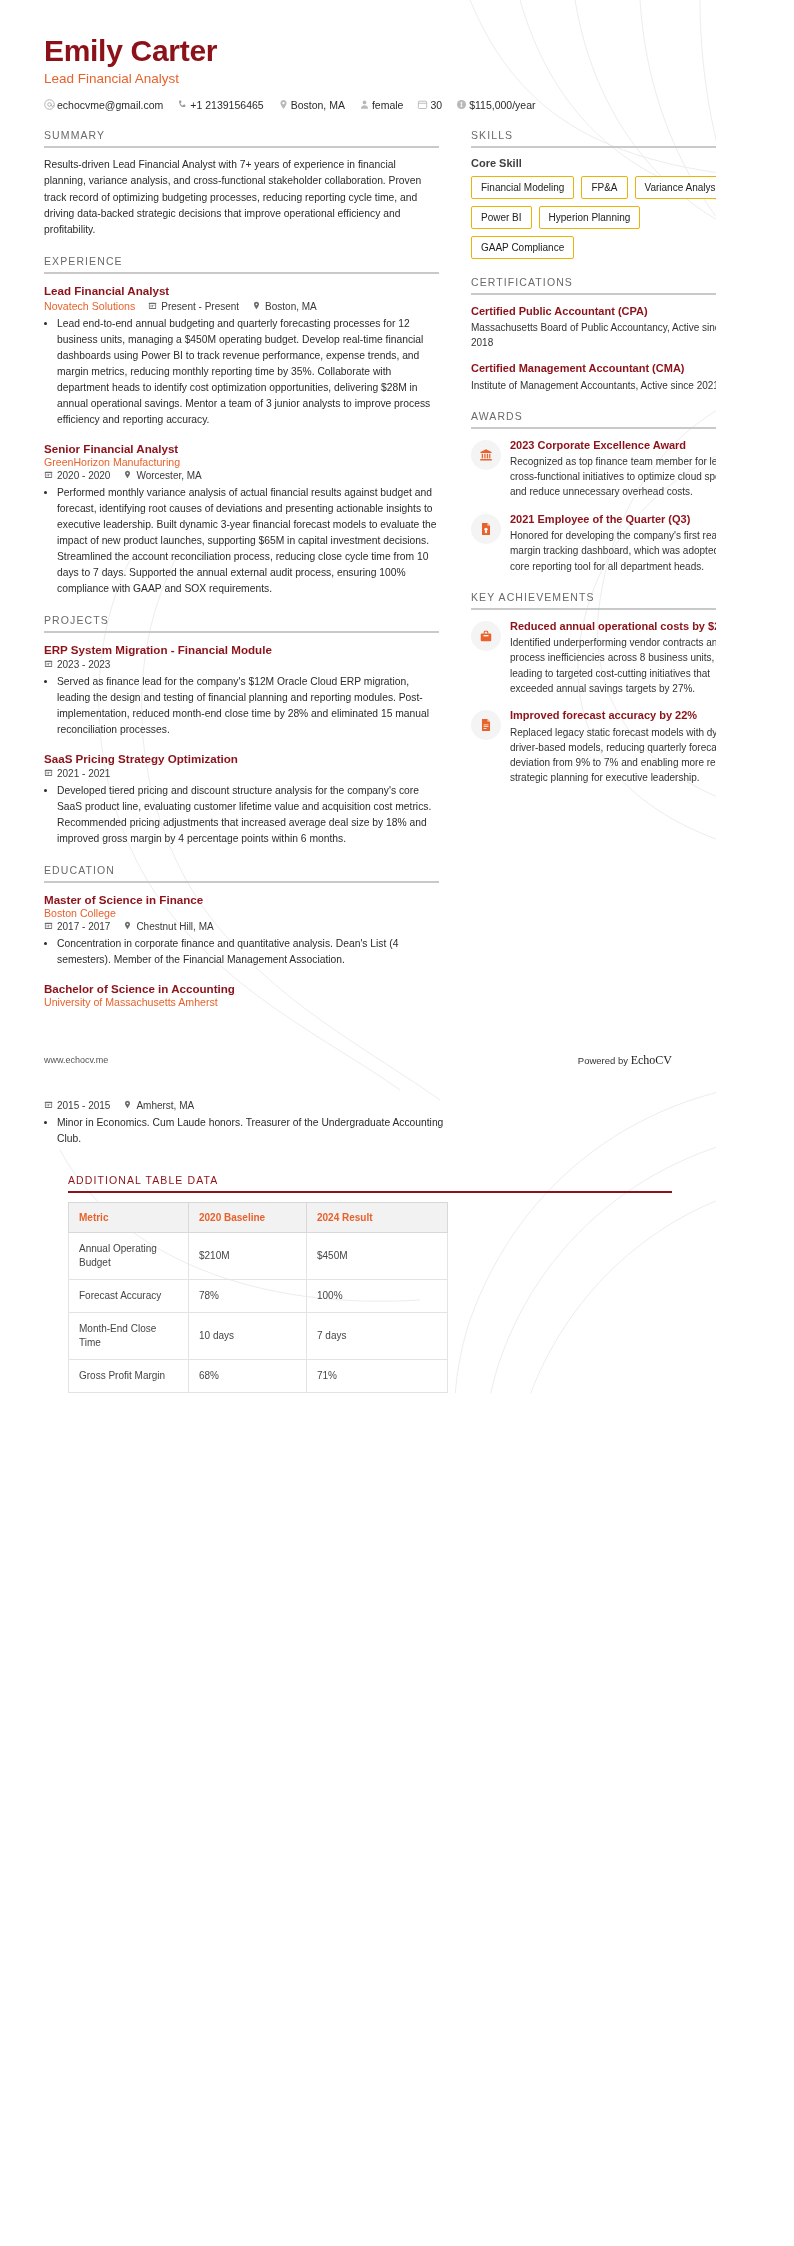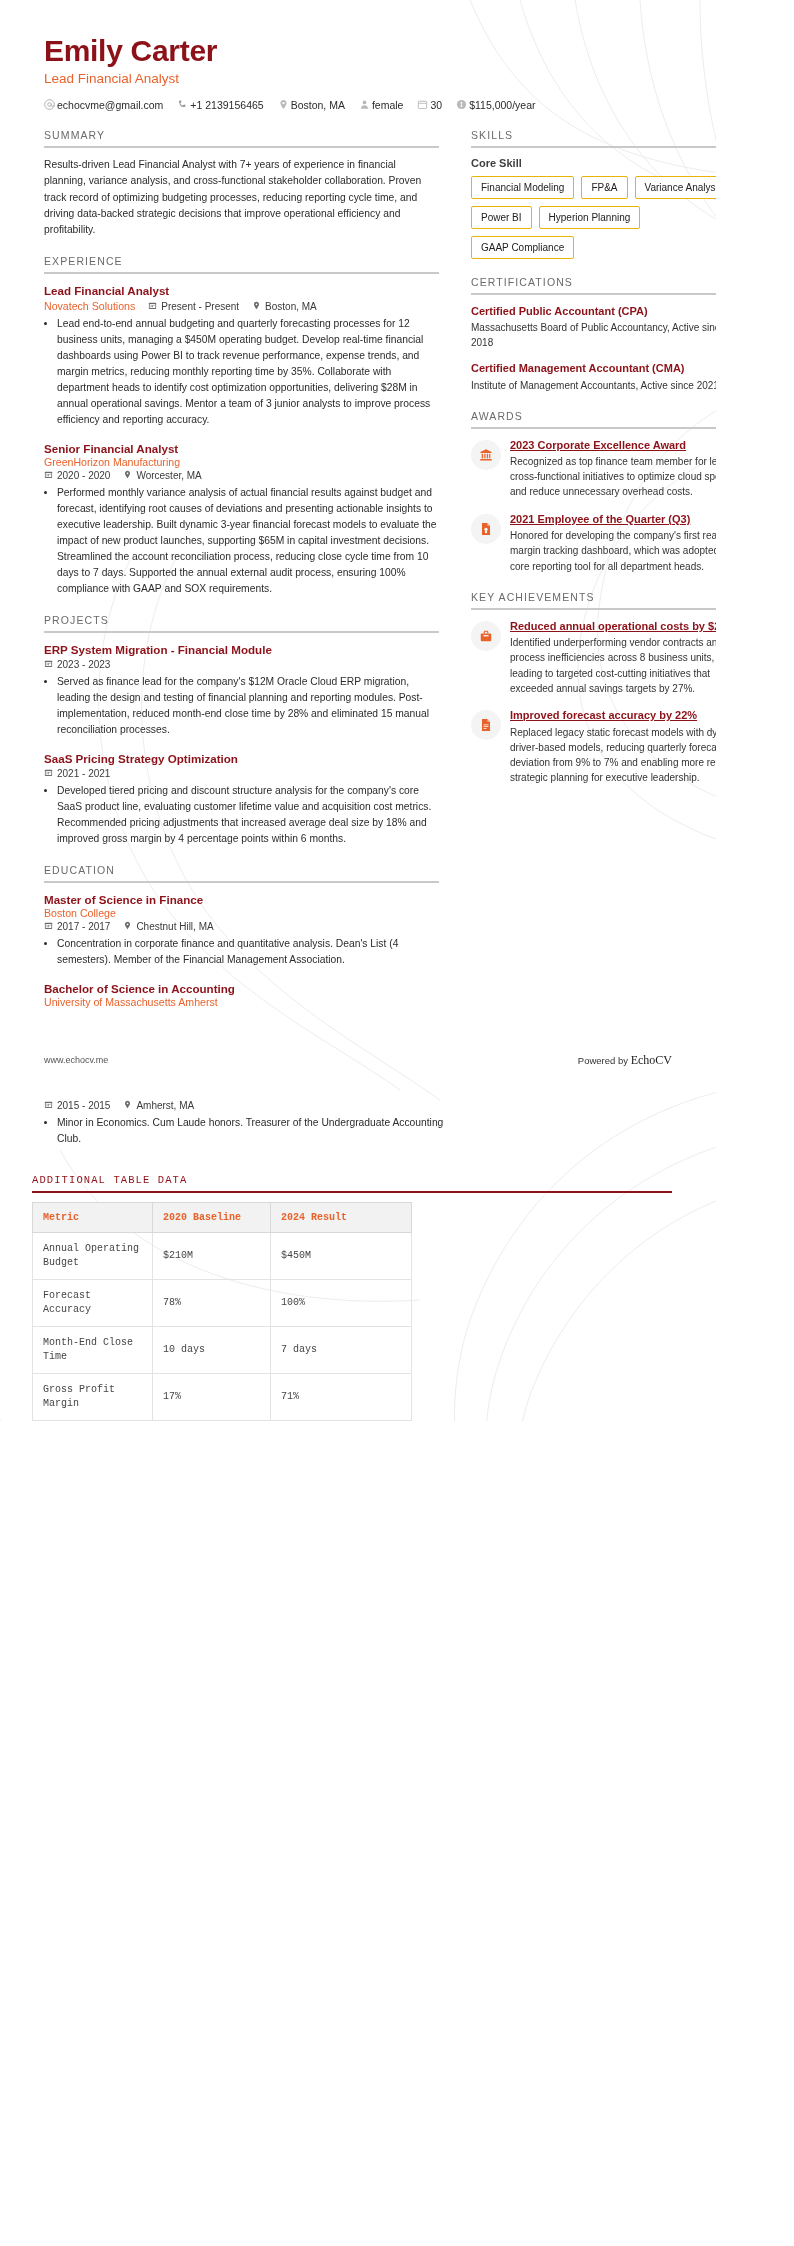--- a/index.html
+++ b/index.html
@@ -197,21 +197,20 @@
     align-items: center;
     justify-content: center;
     margin-top: 2px;
   }
   .iconitem-body { flex: 1; min-width: 0; }
   .iconitem-title {
     font-size: 11px;
     font-weight: bold;
     color: #8c1118;
     line-height: 1.32;
-    text-decoration: underline;
   }
   .iconitem-desc {
     font-size: 10px;
     line-height: 1.52;
     color: #333;
     margin-top: 2px;
   }
 
   
   .footer {
@@ -626,21 +625,21 @@
                 <circle cx="8" cy="5.9" r="1.6" fill="#fff"></circle>
               </svg></span>
           <span>Amherst, MA</span>
         </span>
       </div>
       <ul class="bullets" style="width:395px;">
         <li>Minor in Economics. Cum Laude honors. Treasurer of the Undergraduate Accounting Club.</li>
       </ul>
     </div>
 
-    <div style="padding: 26px 44px 0 32px; font-family: Liberation Mono, monospace;">
+    <div style="padding: 26px 44px 0 68px;">
       <div class="sec-title accent">ADDITIONAL TABLE DATA</div>
       <div class="sec-rule accent"></div>
 
       <table class="tbl">
         <thead>
           <tr>
             <th>Metric</th>
             <th>2020 Baseline</th>
             <th>2024 Result</th>
           </tr>
@@ -656,21 +655,21 @@
             <td>78%</td>
             <td>100%</td>
           </tr>
           <tr>
             <td>Month-End Close Time</td>
             <td>10 days</td>
             <td>7 days</td>
           </tr>
           <tr>
             <td>Gross Profit Margin</td>
-            <td>17%</td>
+            <td>68%</td>
             <td>71%</td>
           </tr>
         </tbody>
       </table>
     </div>
 
   </div>
 </div>
 
 </body></html>

